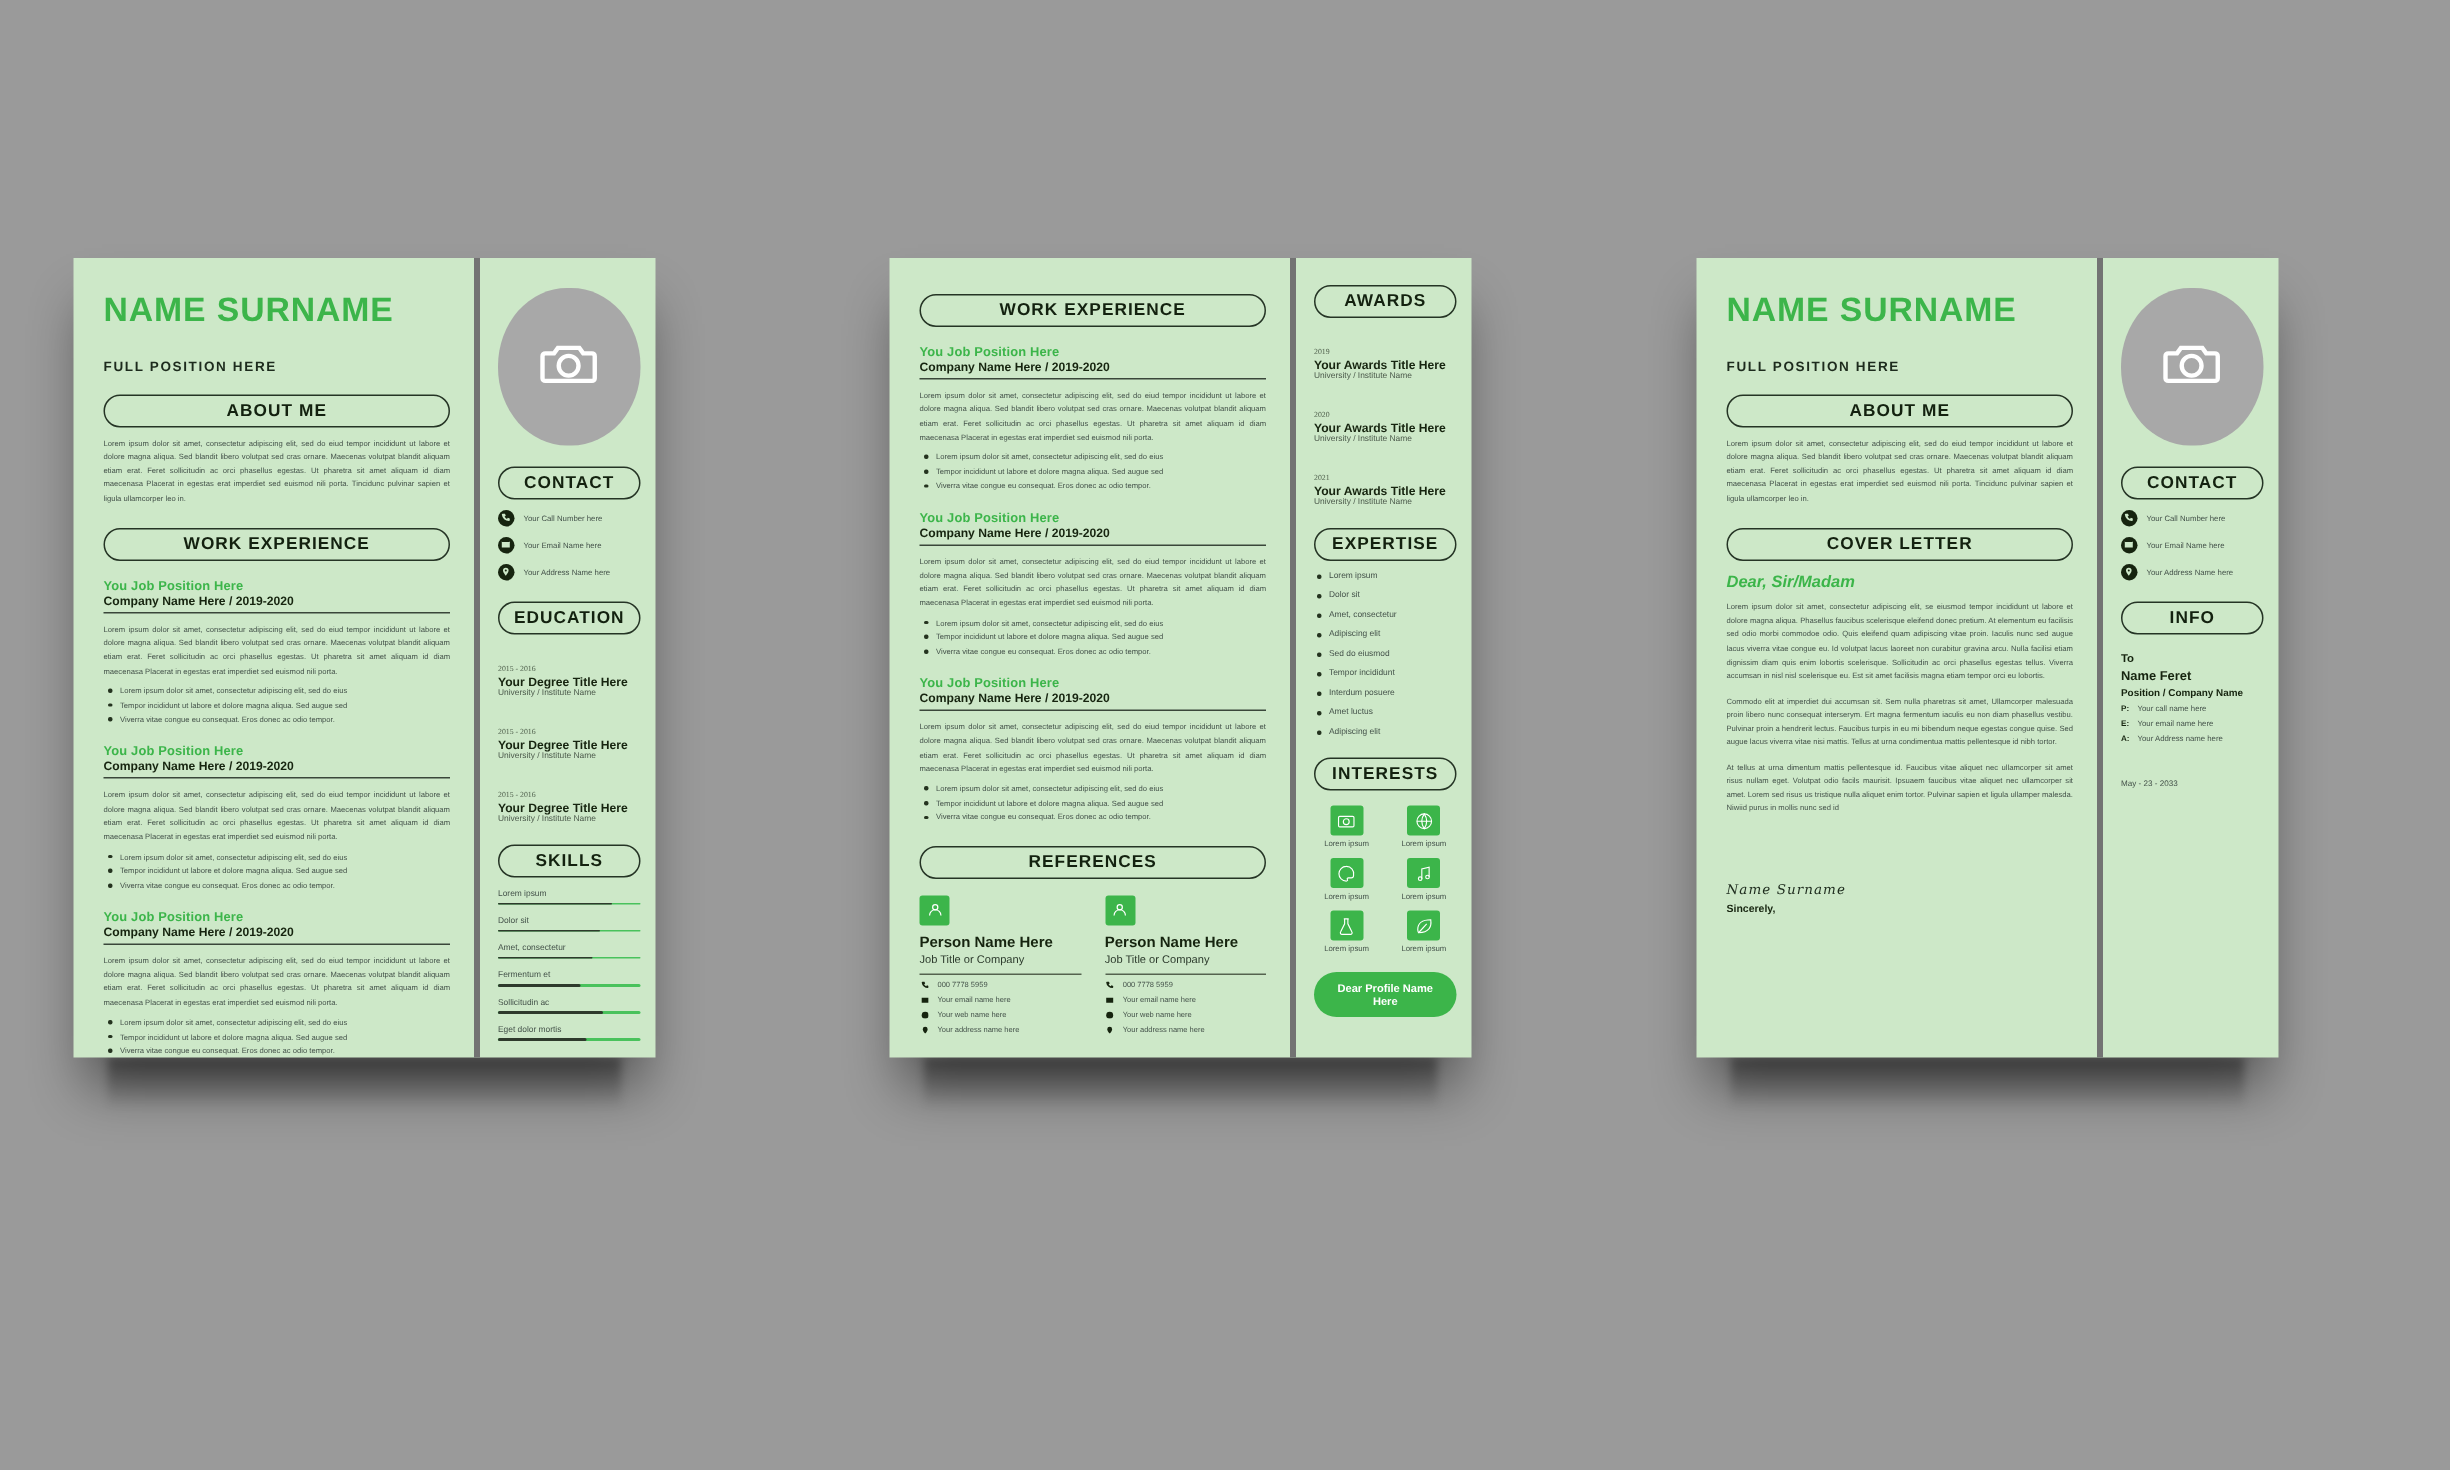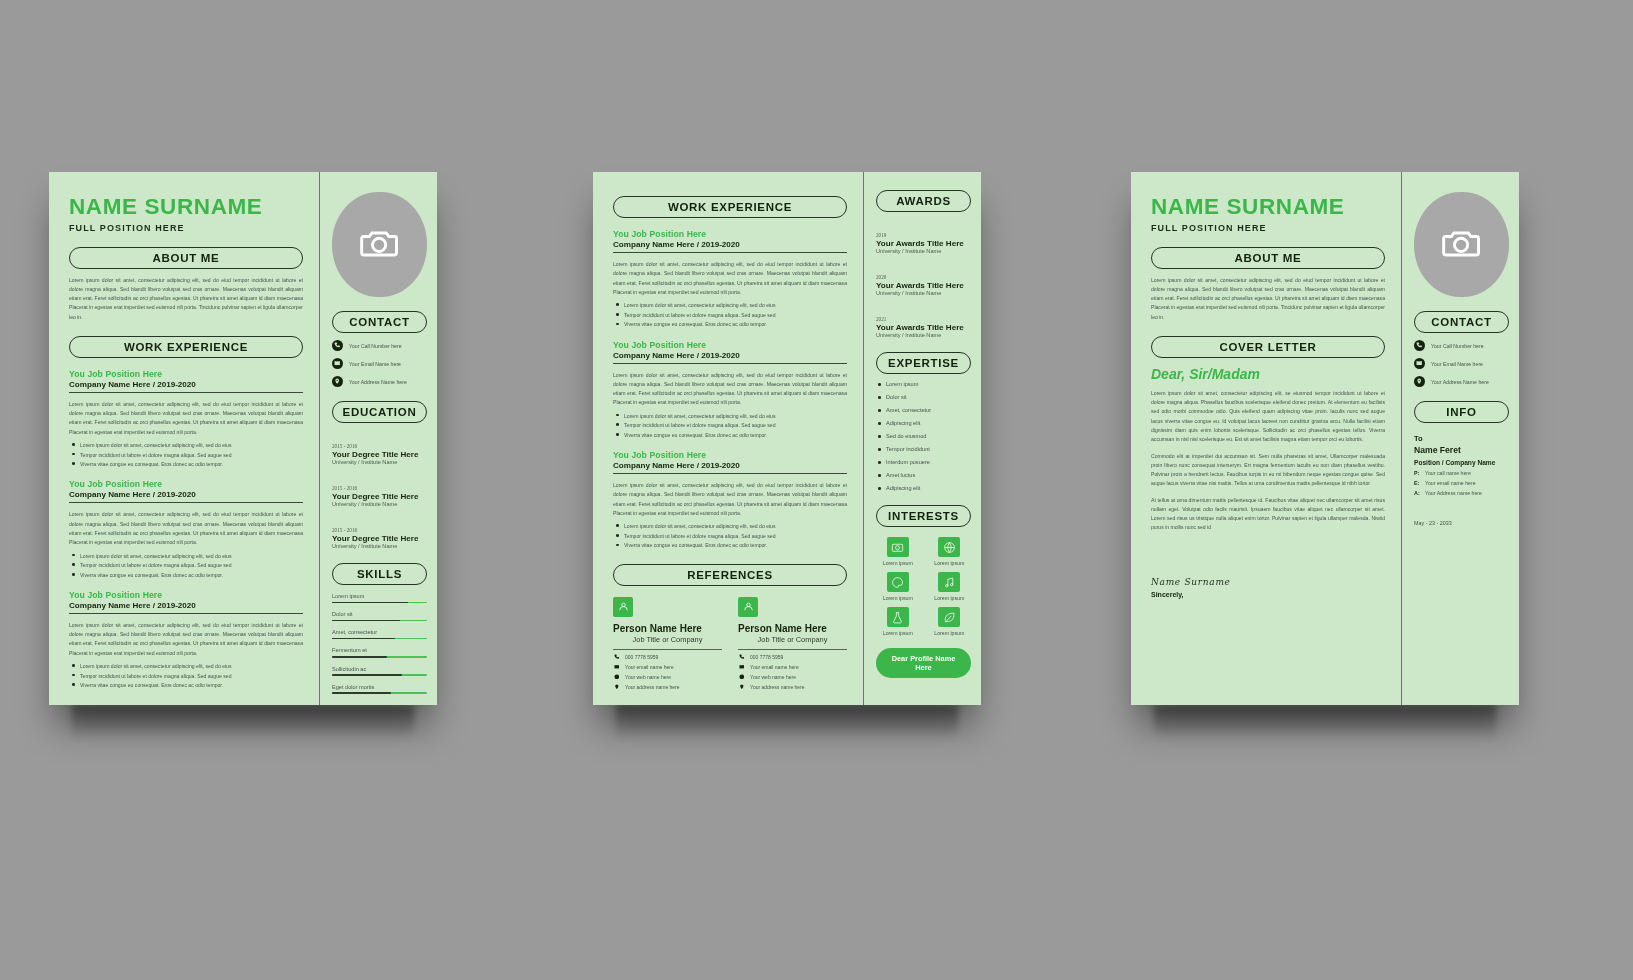--- a/index.html
+++ b/index.html
@@ -25,34 +25,34 @@
     background:linear-gradient(to bottom, rgba(0,0,0,.38), rgba(0,0,0,0));
     filter:blur(3px);
     z-index:-1;
   }
   #page1 { left:49px;  top:172px; width:388px; height:533px; }
   #page2 { left:593px; top:172px; width:388px; height:533px; }
   #page3 { left:1131px;top:172px; width:388px; height:533px; }
 
   .cols { display:flex; height:100%; }
   .colL { flex:1 1 auto; padding:24px 16px 10px 20px; }
-  .colR { width:131px; border-left:1px solid #737373; padding:18px 10px 10px 12px; }
+  .colR { width:131px; border-left:4px solid #737373; padding:18px 10px 10px 12px; }
   .colR-wide { width:152px; }
 
   
   .name {
     color:#3cb54a;
     font-size:22.5px;
     font-weight:bold;
     letter-spacing:.6px;
     line-height:1;
   }
   .position {
     font-size:9px; font-weight:bold; color:#1d2b1d;
-    letter-spacing:1.1px; margin-top:4px;
+    letter-spacing:1.1px; margin-top:20px;
   }
   .pill {
     border:1.4px solid #253425;
     border-radius:40px;
     text-align:center;
     font-size:11.5px;
     font-weight:bold;
     letter-spacing:.7px;
     color:#13210f;
     padding:4px 6px 4px;
@@ -156,28 +156,28 @@
   
   .ref-wrap { display:flex; gap:16px; margin-top:11px; }
   .ref { flex:1; }
   .ref-ava {
     width:20px; height:20px; background:#3cb54a; border-radius:2px;
     display:flex; align-items:center; justify-content:center;
   }
   .ref-ava svg { width:13px; height:13px; }
   .ref-name { font-size:10px; font-weight:bold; color:#16240f; margin-top:6px; }
   .ref-job  { font-size:7.4px; color:#2c3a2c; margin-top:1px;
-              border-bottom:1px solid #55634f; padding-bottom:5px;text-align:center; }
+              border-bottom:1px solid #55634f; padding-bottom:5px; }
   .ref-row { display:flex; align-items:center; gap:5px; margin-top:4px; }
   .ref-row .gi { width:7px; display:flex; justify-content:center; }
   .ref-row svg { width:5.6px; height:5.6px; fill:#16240f; }
   .ref-txt { font-size:5px; color:#44524a; }
 
   
-  .dear { color:#3cb54a; font-size:14px; font-weight:bold; margin-top:8px; font-style:italic; }
+  .dear { color:#3cb54a; font-size:11px; font-weight:bold; margin-top:8px; font-style:italic; }
   .sign {
     font-family:"DejaVu Serif", serif; font-style:italic;
     font-size:9px; color:#1d2b1d; letter-spacing:.7px;
   }
   .sincerely { font-size:7px; font-weight:bold; color:#16240f; margin-top:4px; }
 
   .info-to { font-size:7.6px; font-weight:bold; color:#16240f; margin-top:11px; }
   .info-name { font-size:8.6px; font-weight:bold; color:#16240f; margin-top:2px; }
   .info-pos  { font-size:6.6px; font-weight:bold; color:#16240f; margin-top:4px; }
   .info-row { display:flex; gap:4px; margin-top:4px; align-items:baseline; }

